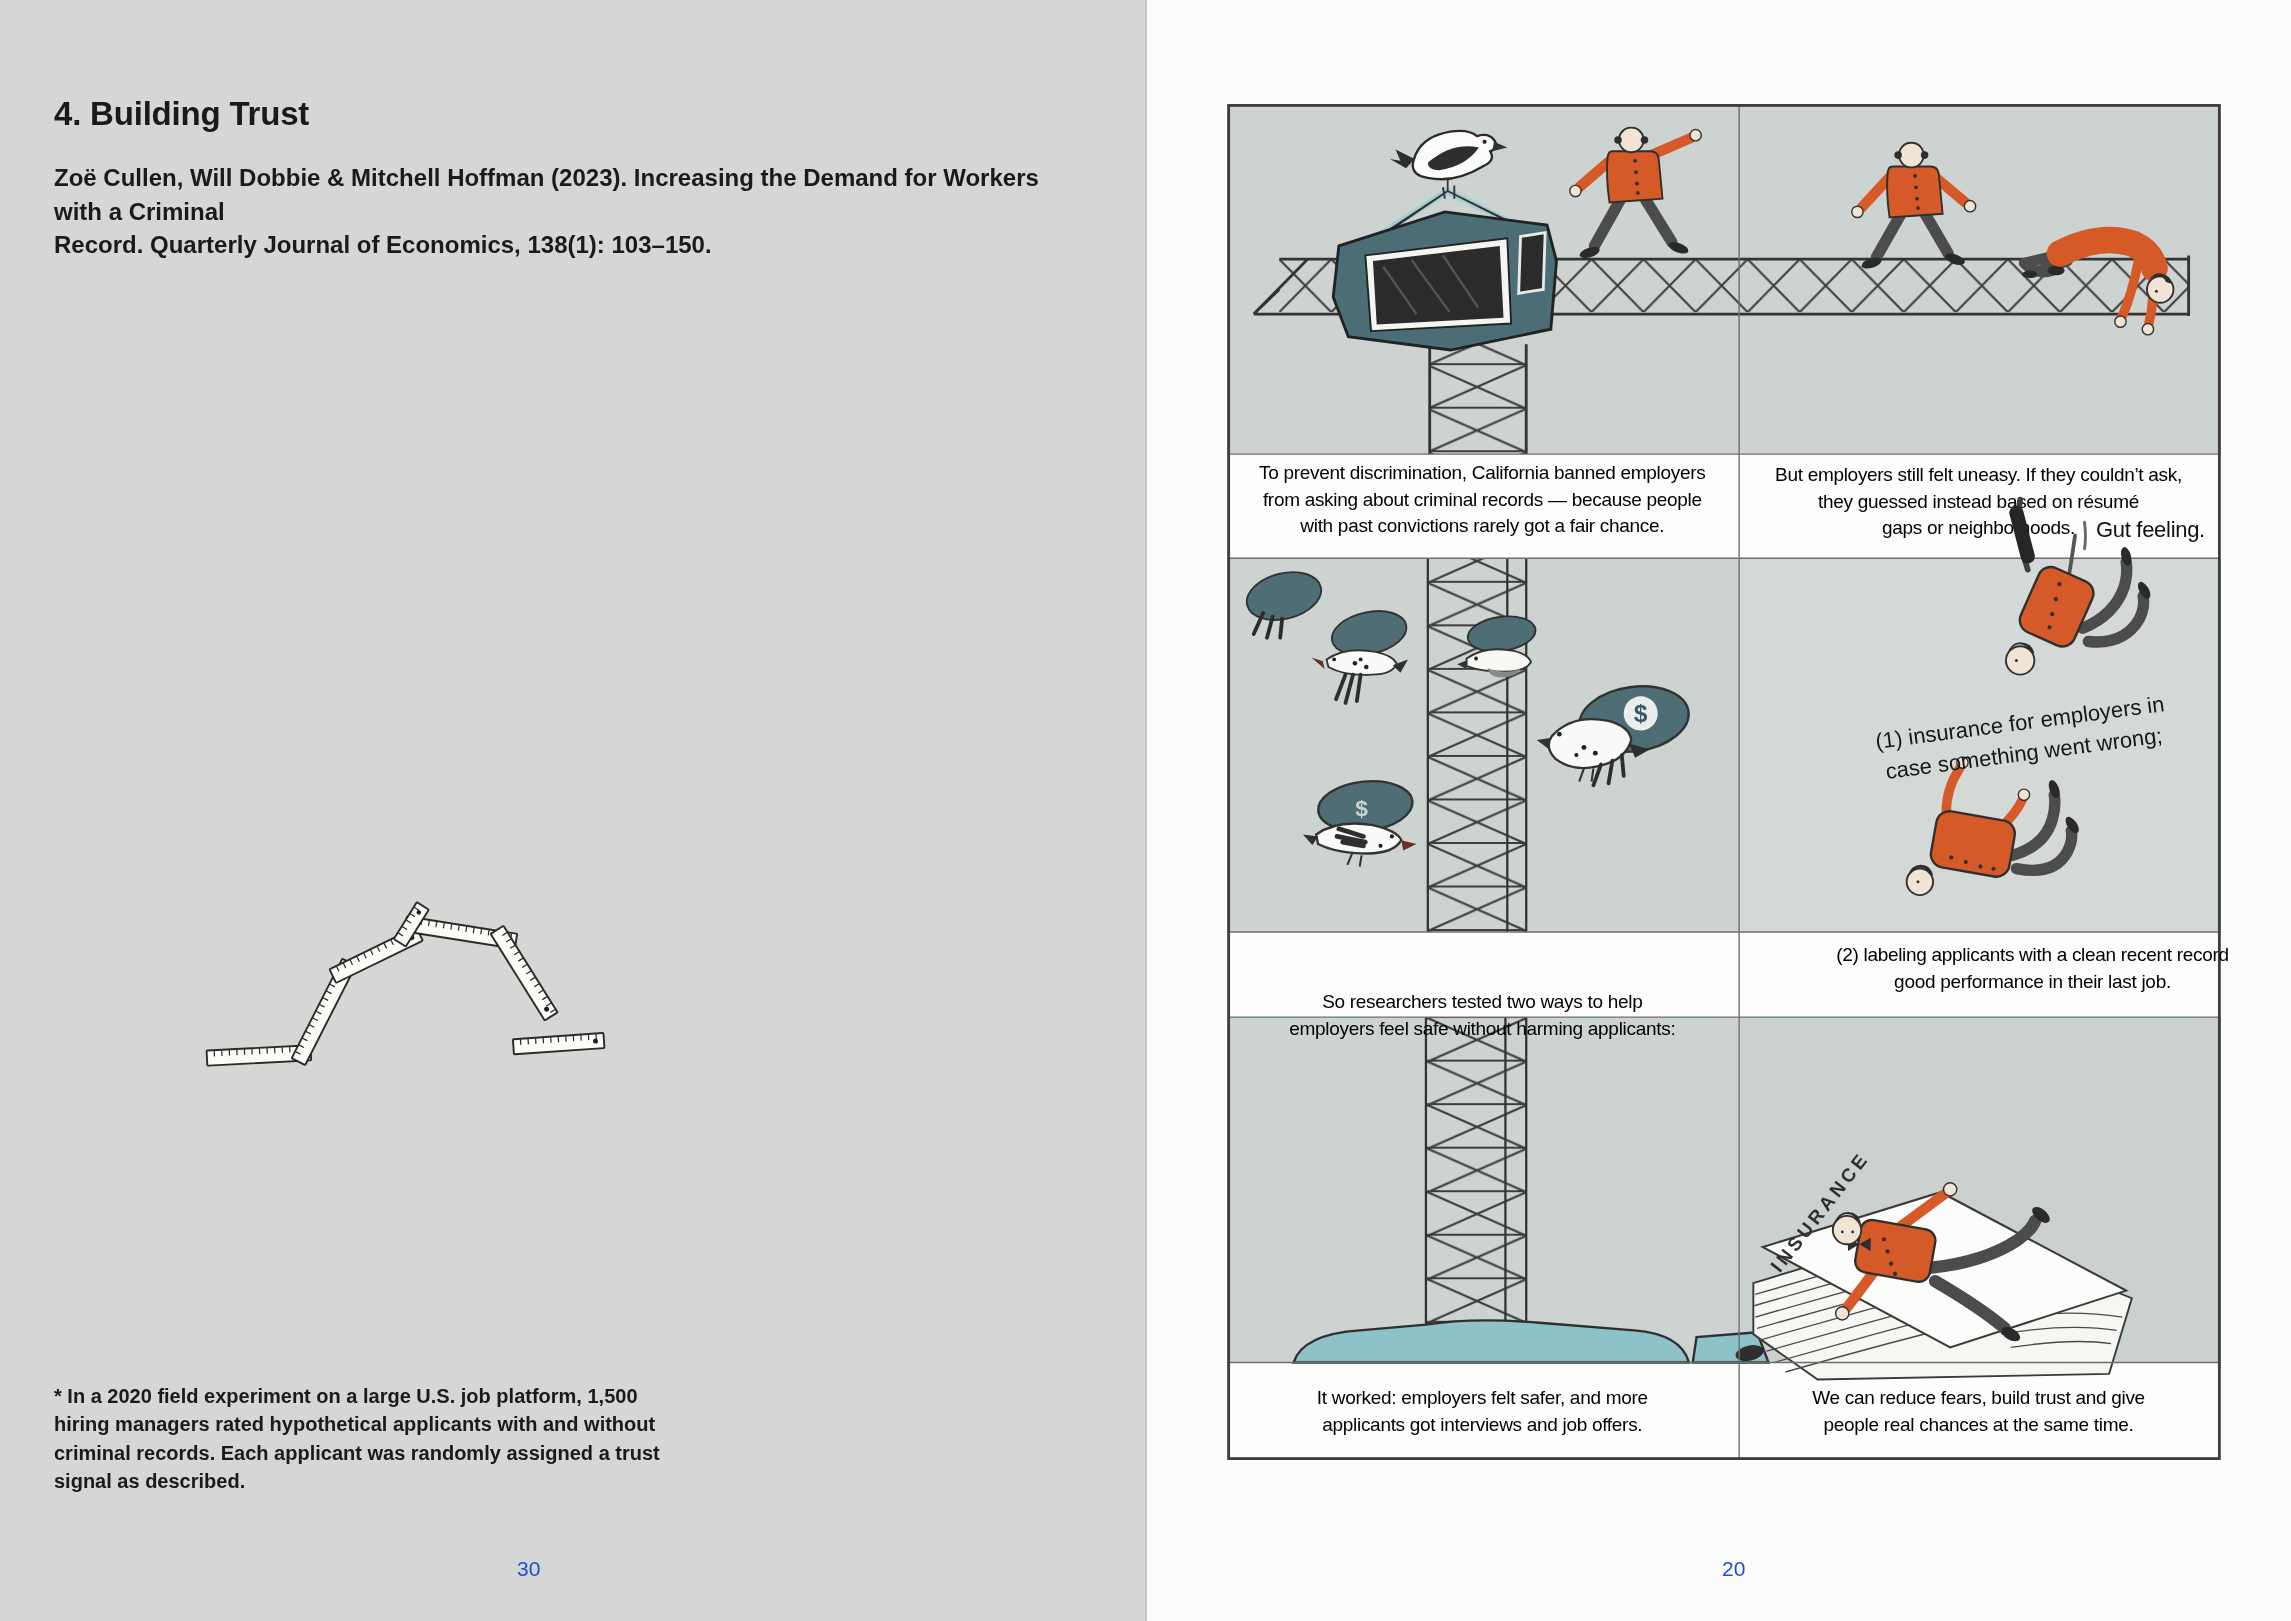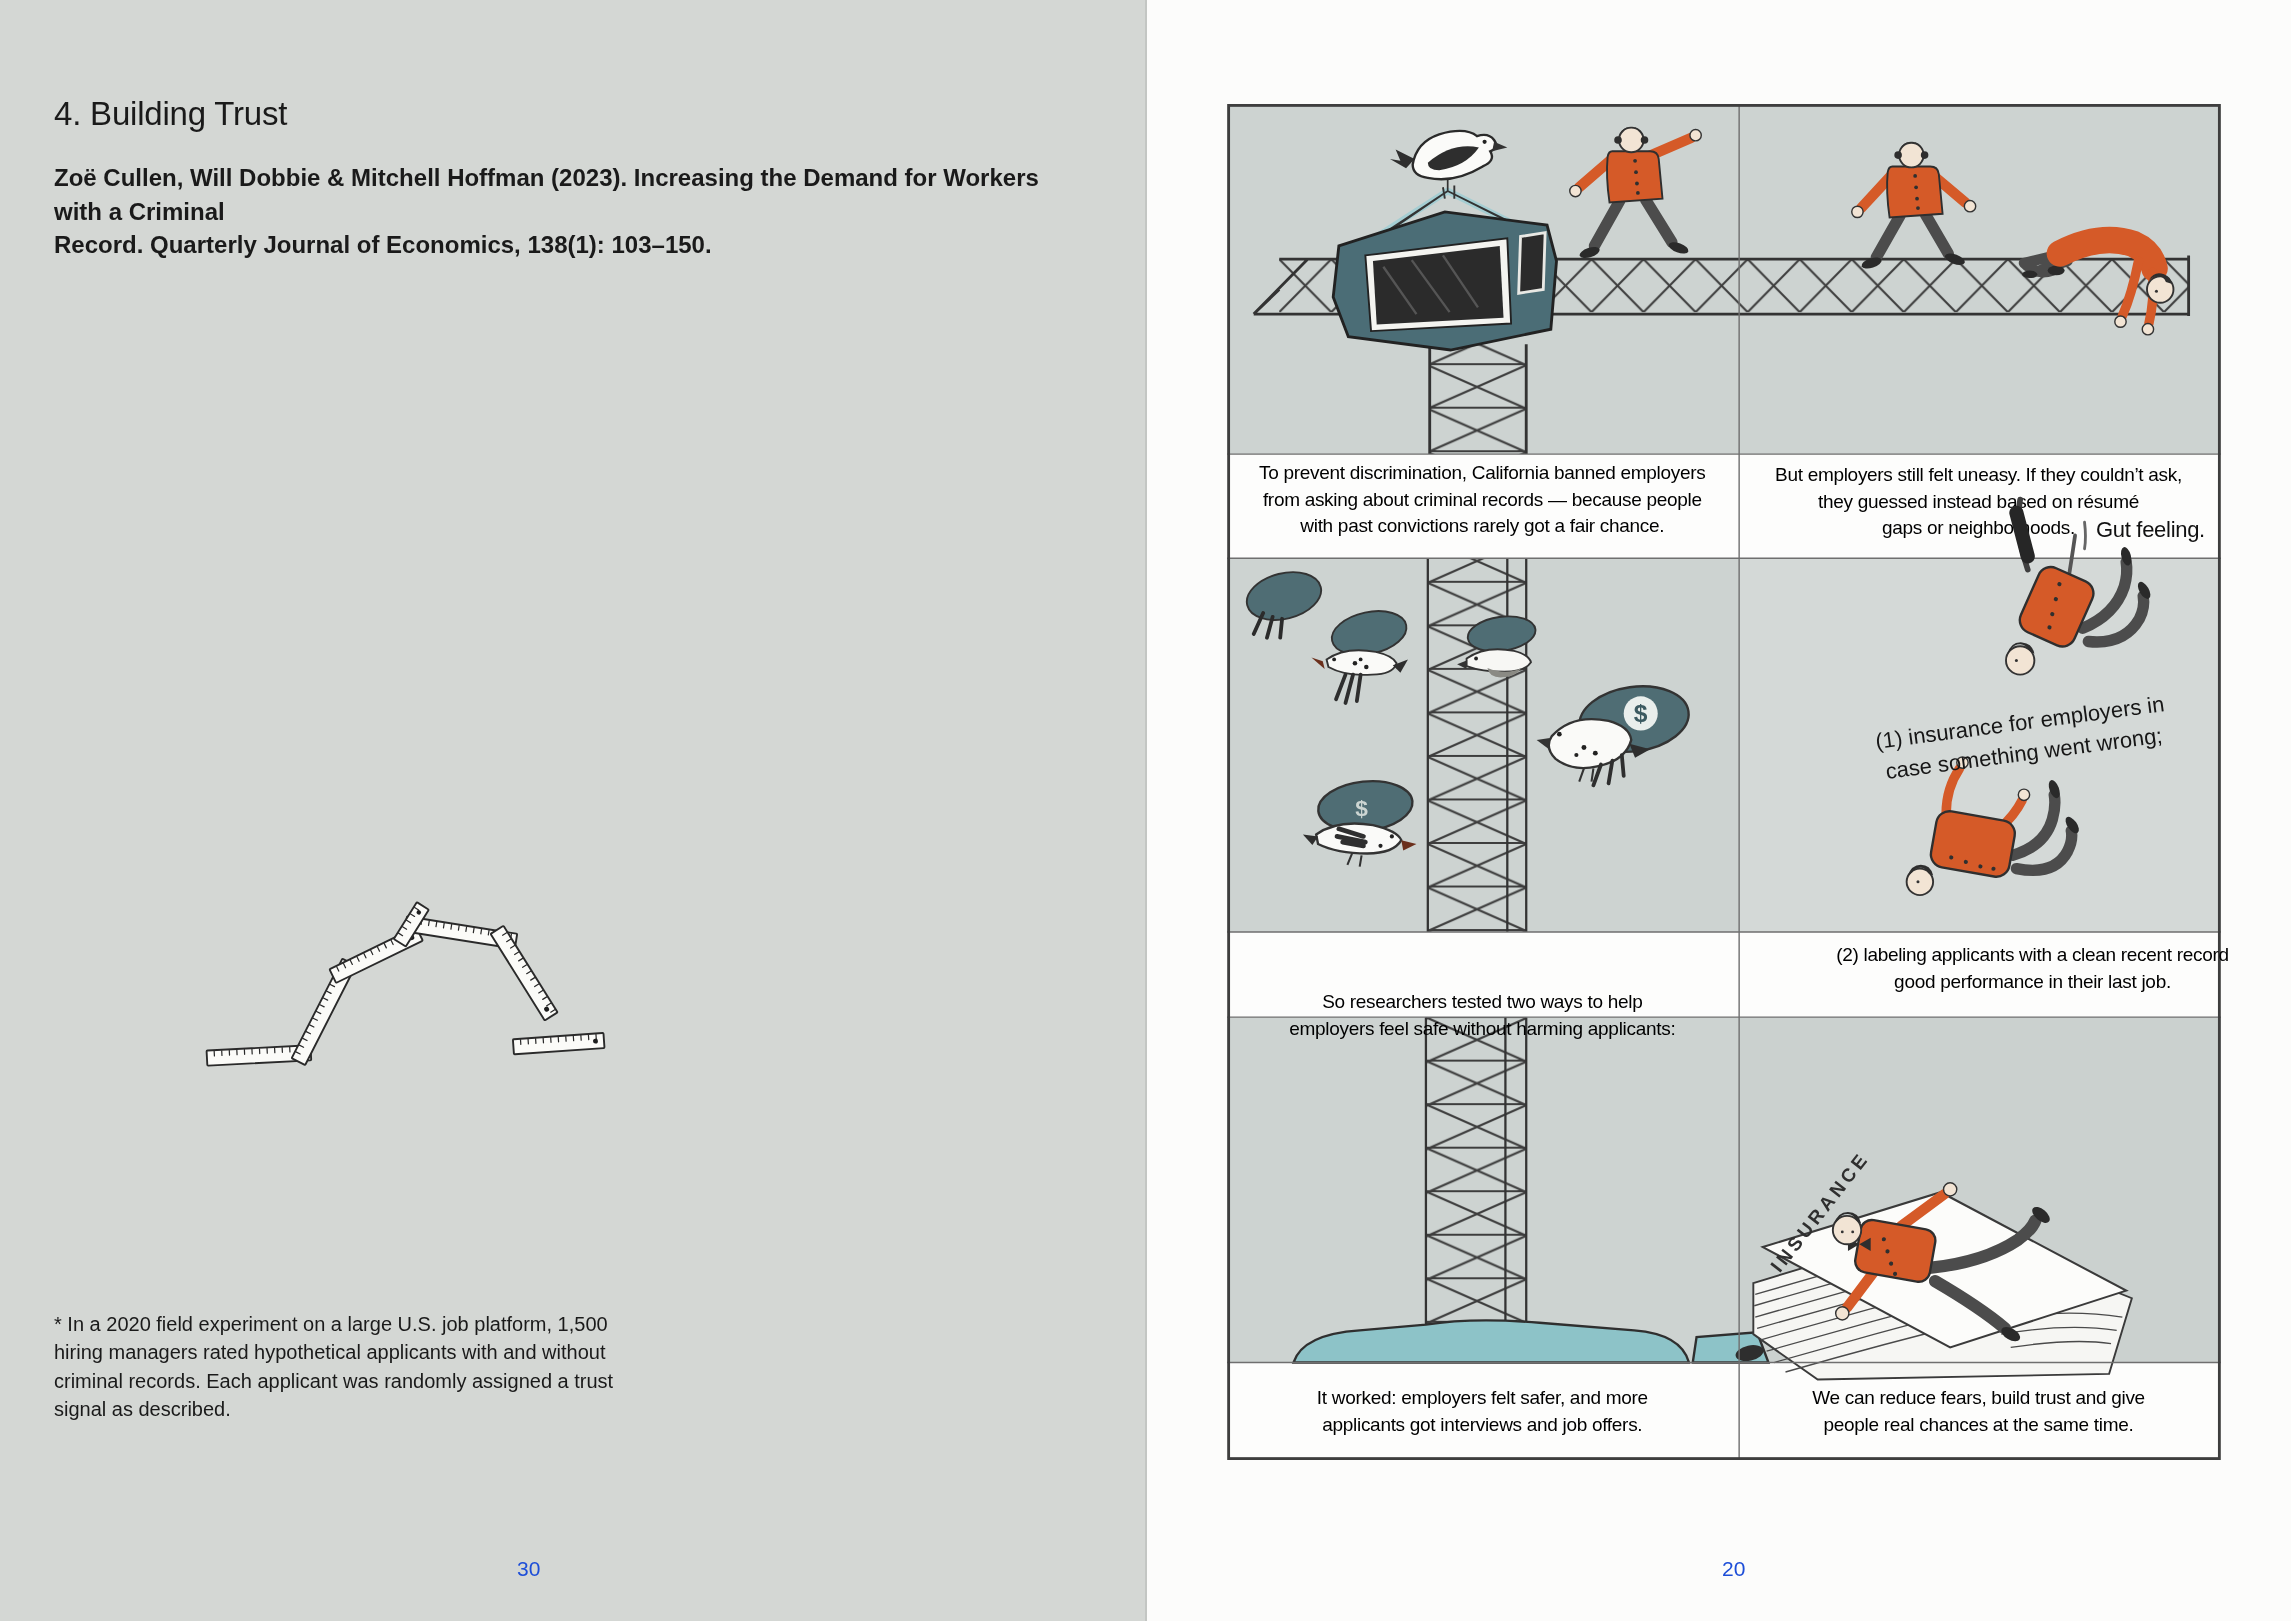--- a/index.html
+++ b/index.html
@@ -3,24 +3,24 @@
 <meta charset="utf-8">
 <style>
   html,body{margin:0;padding:0;background:#9a9a9a;}
   .spread{position:relative;width:2291px;height:1621px;overflow:hidden;background:#fcfcfb;
           font-family:"Liberation Sans",sans-serif;color:#1a1a1a;}
   .page{position:absolute;top:0;bottom:0;}
   .page-left{left:0;width:1147px;background:#d4d7d4;}
   .page-right{left:1147px;width:1144px;background:#fcfcfb;}
   .spine{position:absolute;left:1145px;top:0;width:1.9px;height:1621px;background:#c3c6c3;}
 
-  .title{position:absolute;left:54px;top:95px;font-size:33px;font-weight:400;letter-spacing:-0.2px;margin:0;}
+  .title{position:absolute;left:54px;top:95px;font-size:33px;font-weight:700;letter-spacing:-0.2px;margin:0;}
   .citation{position:absolute;left:54px;top:161px;width:1032px;font-size:24px;font-weight:600;
             line-height:1.4;white-space:pre-line;margin:0;}
-  .footnote{position:absolute;left:54px;top:1310px;width:672px;font-size:20px;font-weight:400;
+  .footnote{position:absolute;left:54px;top:1382px;width:672px;font-size:20px;font-weight:700;
             line-height:1.42;white-space:pre-line;margin:0;}
   .pagenum{position:absolute;font-family:Liberation Sans, sans-serif;font-size:21px;color:#1d4ed8;}
   .pagenum-left{left:517px;top:1557px;}
   .pagenum-right{left:1722px;top:1557px;}
 
   .ruler-art{position:absolute;left:199px;top:888px;}
 
   .comic{position:absolute;left:1227px;top:104px;width:994px;height:1356px;}
   .comic svg.base{position:absolute;left:0;top:0;z-index:1;}
   .comic svg.overlay{position:absolute;left:0;top:0;z-index:3;pointer-events:none;}

